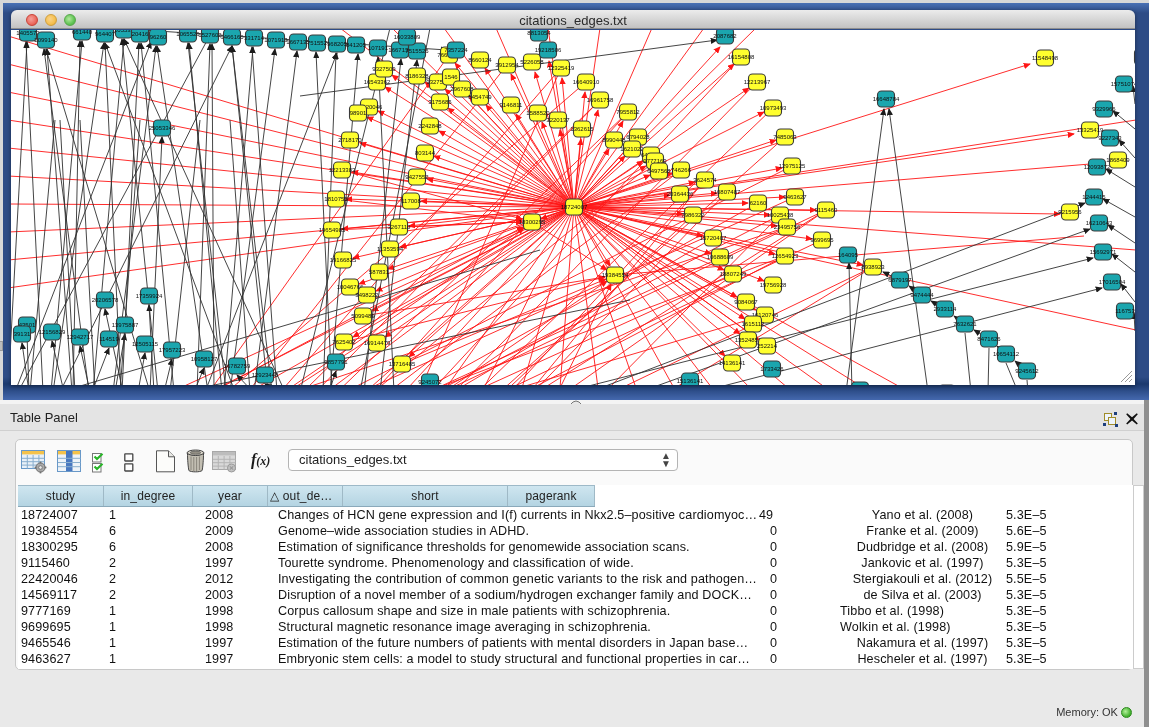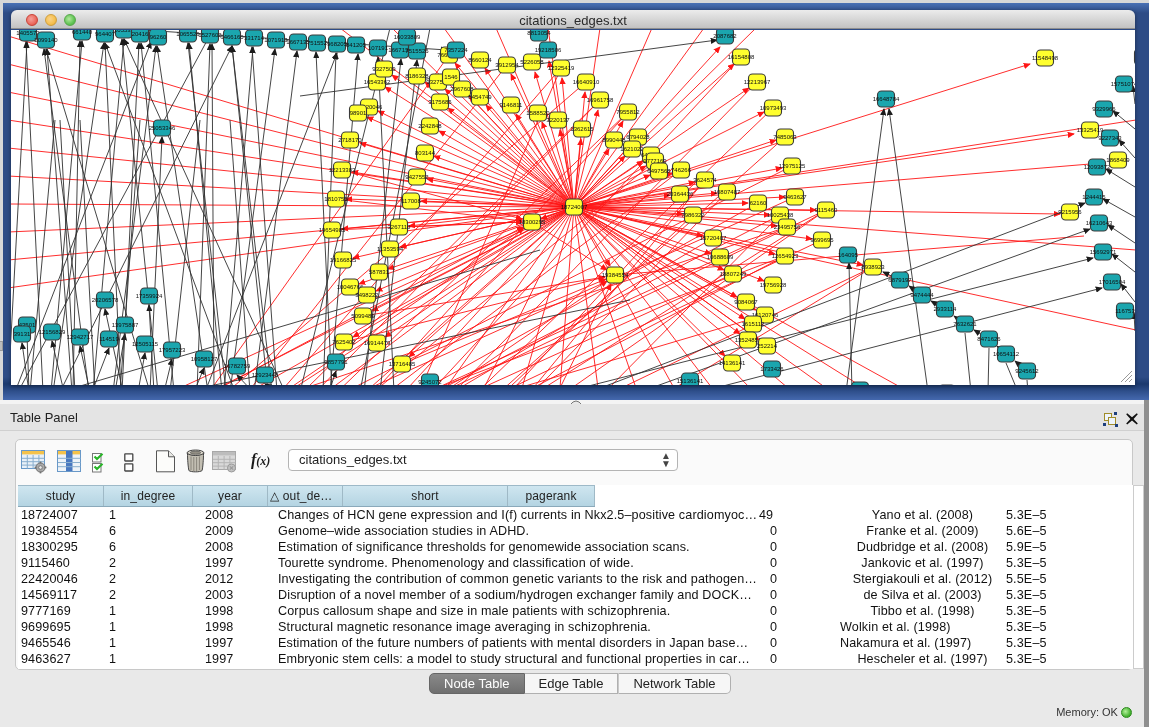--- a/index.html
+++ b/index.html
@@ -1049,52 +1049,47 @@
 <div class="c" style="left:752px;width:70px">0</div>
 <div class="c" style="left:822px;width:165px;text-align:center">de Silva et al. (2003)</div>
 <div class="c" style="left:988px;width:86px">5.3E–5</div>
 </div>
 <div class="row" style="top:118px">
 <div class="c" style="left:3px;width:83px">9777169</div>
 <div class="c" style="left:91px;width:84px">1</div>
 <div class="c" style="left:187px;width:63px">1998</div>
 <div class="c" style="left:260px;width:487px">Corpus callosum shape and size in male patients with schizophrenia.</div>
 <div class="c" style="left:752px;width:70px">0</div>
-<div class="c" style="left:822px;width:165px;text-align:center">Tibbo et al. (1998)</div>
+<div class="c" style="left:822px;width:165px;">Tibbo et al. (1998)</div>
 <div class="c" style="left:988px;width:86px">5.3E–5</div>
 </div>
 <div class="row" style="top:134px">
 <div class="c" style="left:3px;width:83px">9699695</div>
 <div class="c" style="left:91px;width:84px">1</div>
 <div class="c" style="left:187px;width:63px">1998</div>
 <div class="c" style="left:260px;width:487px">Structural magnetic resonance image averaging in schizophrenia.</div>
 <div class="c" style="left:752px;width:70px">0</div>
 <div class="c" style="left:822px;width:165px;text-align:left">Wolkin et al. (1998)</div>
 <div class="c" style="left:988px;width:86px">5.3E–5</div>
 </div>
 <div class="row" style="top:150px">
 <div class="c" style="left:3px;width:83px">9465546</div>
 <div class="c" style="left:91px;width:84px">1</div>
 <div class="c" style="left:187px;width:63px">1997</div>
 <div class="c" style="left:260px;width:487px">Estimation of the future numbers of patients with mental disorders in Japan base…</div>
 <div class="c" style="left:752px;width:70px">0</div>
-<div class="c" style="left:822px;width:165px;">Nakamura et al. (1997)</div>
+<div class="c" style="left:822px;width:165px;text-align:center">Nakamura et al. (1997)</div>
 <div class="c" style="left:988px;width:86px">5.3E–5</div>
 </div>
 <div class="row" style="top:166px">
 <div class="c" style="left:3px;width:83px">9463627</div>
 <div class="c" style="left:91px;width:84px">1</div>
 <div class="c" style="left:187px;width:63px">1997</div>
 <div class="c" style="left:260px;width:487px">Embryonic stem cells: a model to study structural and functional properties in car…</div>
 <div class="c" style="left:752px;width:70px">0</div>
 <div class="c" style="left:822px;width:165px;text-align:center">Hescheler et al. (1997)</div>
 <div class="c" style="left:988px;width:86px">5.3E–5</div>
 </div>
 </div>
 </div>
 <div style="position:absolute;left:1133px;top:85px;width:11px;height:184px;background:#fff;border:1px solid #ccc"></div>
 <div style="position:absolute;left:1144px;top:0;width:5px;height:327px;background:#8f8f8f"></div>
-<div id="tabs">
-      <div class="tab sel" style="border-radius:5px 0 0 5px">Node Table</div>
-      <div class="tab" style="border-left:none">Edge Table</div>
-      <div class="tab" style="border-left:1px solid #c9c9c9;border-radius:0 5px 5px 0">Network Table</div>
-    </div>
 <div id="status">Memory: OK <span style="display:inline-block;width:11px;height:11px;border-radius:50%;background:radial-gradient(circle at 3.5px 3.5px,#b3f09a,#3fae2a 70%);border:1px solid #2c8a1e;vertical-align:-2px"></span></div>
 </div>
 </body></html>

